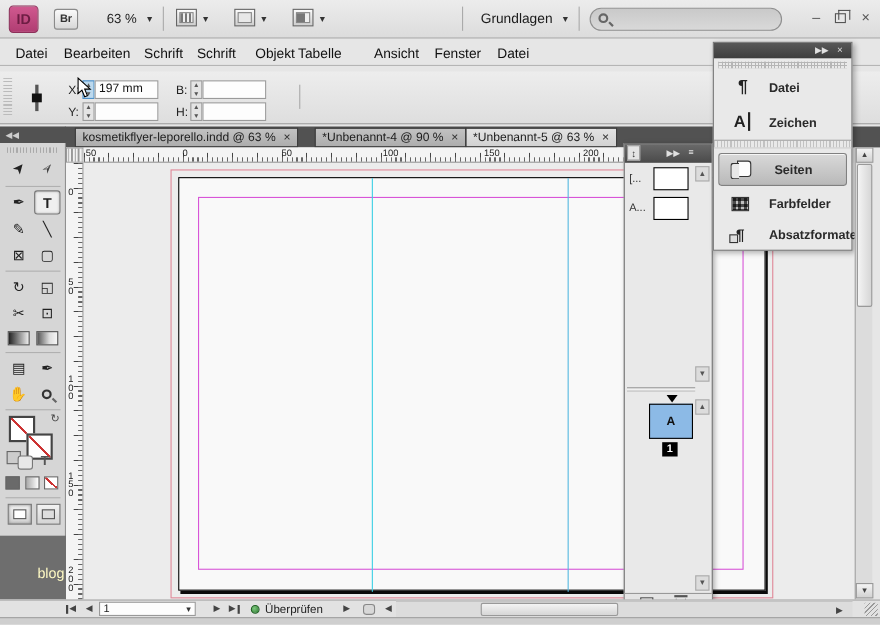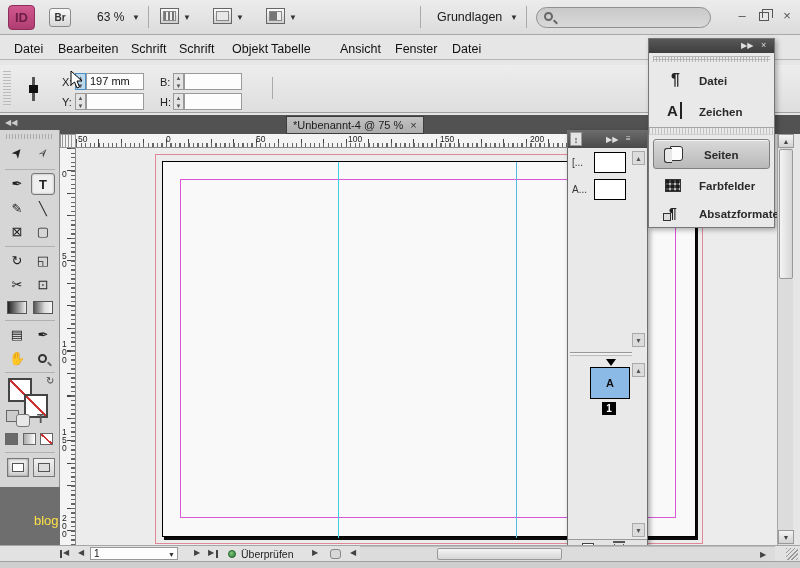--- a/index.html
+++ b/index.html
@@ -67,21 +67,21 @@
   .blackarrow { transform:rotate(-50deg); display:inline-block; }
   .whitearrow { transform:rotate(-50deg); display:inline-block; color:#444; }
   .gradbox { width:20px; height:13px; border:1px solid #555; background:linear-gradient(90deg,#222,#eee); margin:4px auto 0; }
   .gradbox.feather { background:linear-gradient(90deg,#555,#ddd 60%,#f5f5f5); filter:blur(.6px); }
   .fsq { width:24px; height:24px; background:#fff; border:2px solid #444;
     background-image:linear-gradient(to top right, transparent 46%, #c33 46%, #c33 54%, transparent 54%); }
   .swch { width:13px; height:12px; border:1px solid #666; }
   .viewmode { width:22px; height:19px; border:1px solid #777; background:linear-gradient(#f2f2f2,#d4d4d4); }
   .viewmode .pg { position:absolute; left:4px; top:4px; width:12px; height:9px; border:1px solid #555; background:#fff; }
   #tool-dark { left:0; top:372px; width:60px; height:58px; background:#6e6e6e; }
-  #watermark { color:#fde047; font-size:13px; }
+  #watermark { color:#fef9c3; font-size:13px; }
 
   
   #ruler-corner { left:60px; top:134px; width:16px; height:14px; background:#f2f2f2; border:1px solid #999;
     background-image:repeating-linear-gradient(90deg,#999 0 1px,transparent 1px 3px); background-size:12px 1px; background-repeat:repeat-y; background-position:1px 6px; }
   #hruler { left:76px; top:134px; width:491px; height:14px; background:#f4f4f4; border-bottom:1px solid #888;
     background-image:repeating-linear-gradient(90deg,#666 0 1px,transparent 1px 4.5px),repeating-linear-gradient(90deg,#444 0 1px,transparent 1px 22.5px);
     background-size:100% 4px,100% 8px; background-position:bottom left,bottom left; background-repeat:repeat-x; }
   .hrlabel { top:0px; font-size:8.5px; color:#222; }
   #vruler { left:60px; top:148px; width:16px; height:397px; background:#f4f4f4; border-right:1px solid #888;
     background-image:repeating-linear-gradient(#666 0 1px,transparent 1px 4.5px),repeating-linear-gradient(#444 0 1px,transparent 1px 22.5px);
@@ -235,22 +235,28 @@
   <div class="abs spin" style="left:173px; top:28px;">
     <div>▲</div>
     <div>▼</div>
   </div>
   <div class="abs field" style="left:184px; top:28px;"></div>
   <div id="chain" class="abs"></div>
   <div class="abs appsep" style="left:272px; top:12px;"></div>
 </div>
 
 <div id="tabstrip" class="abs">
+  <div class="abs doctab" style="left:8px;">
+    <span>kosmetikflyer-leporello.indd @ 63 %</span><span class="tabx">×</span>
+  </div>
   <div class="abs doctab" style="left:226px;">
-    <span>*Unbenannt-4 @ 75 %</span><span class="tabx">×</span>
+    <span>*Unbenannt-4 @ 90 %</span><span class="tabx">×</span>
+  </div>
+  <div class="abs doctab active" style="left:363px;">
+    <span>*Unbenannt-5 @ 63 %</span><span class="tabx">×</span>
   </div>
 </div>
 
 <div id="toolpanel" class="abs">
   <div id="tool-header" class="abs">◀◀</div>
   <div class="abs grip-h" style="top:19px;"></div>
   <div class="abs tool" style="left:5px; top:27px;"><span class="blackarrow">➤</span></div>
   <div class="abs tool" style="left:31px; top:27px;"><span class="whitearrow">➢</span></div>
   <div class="abs tdiv" style="top:54px;"></div>
   <div class="abs tool" style="left:5px; top:58px;">✒</div>

